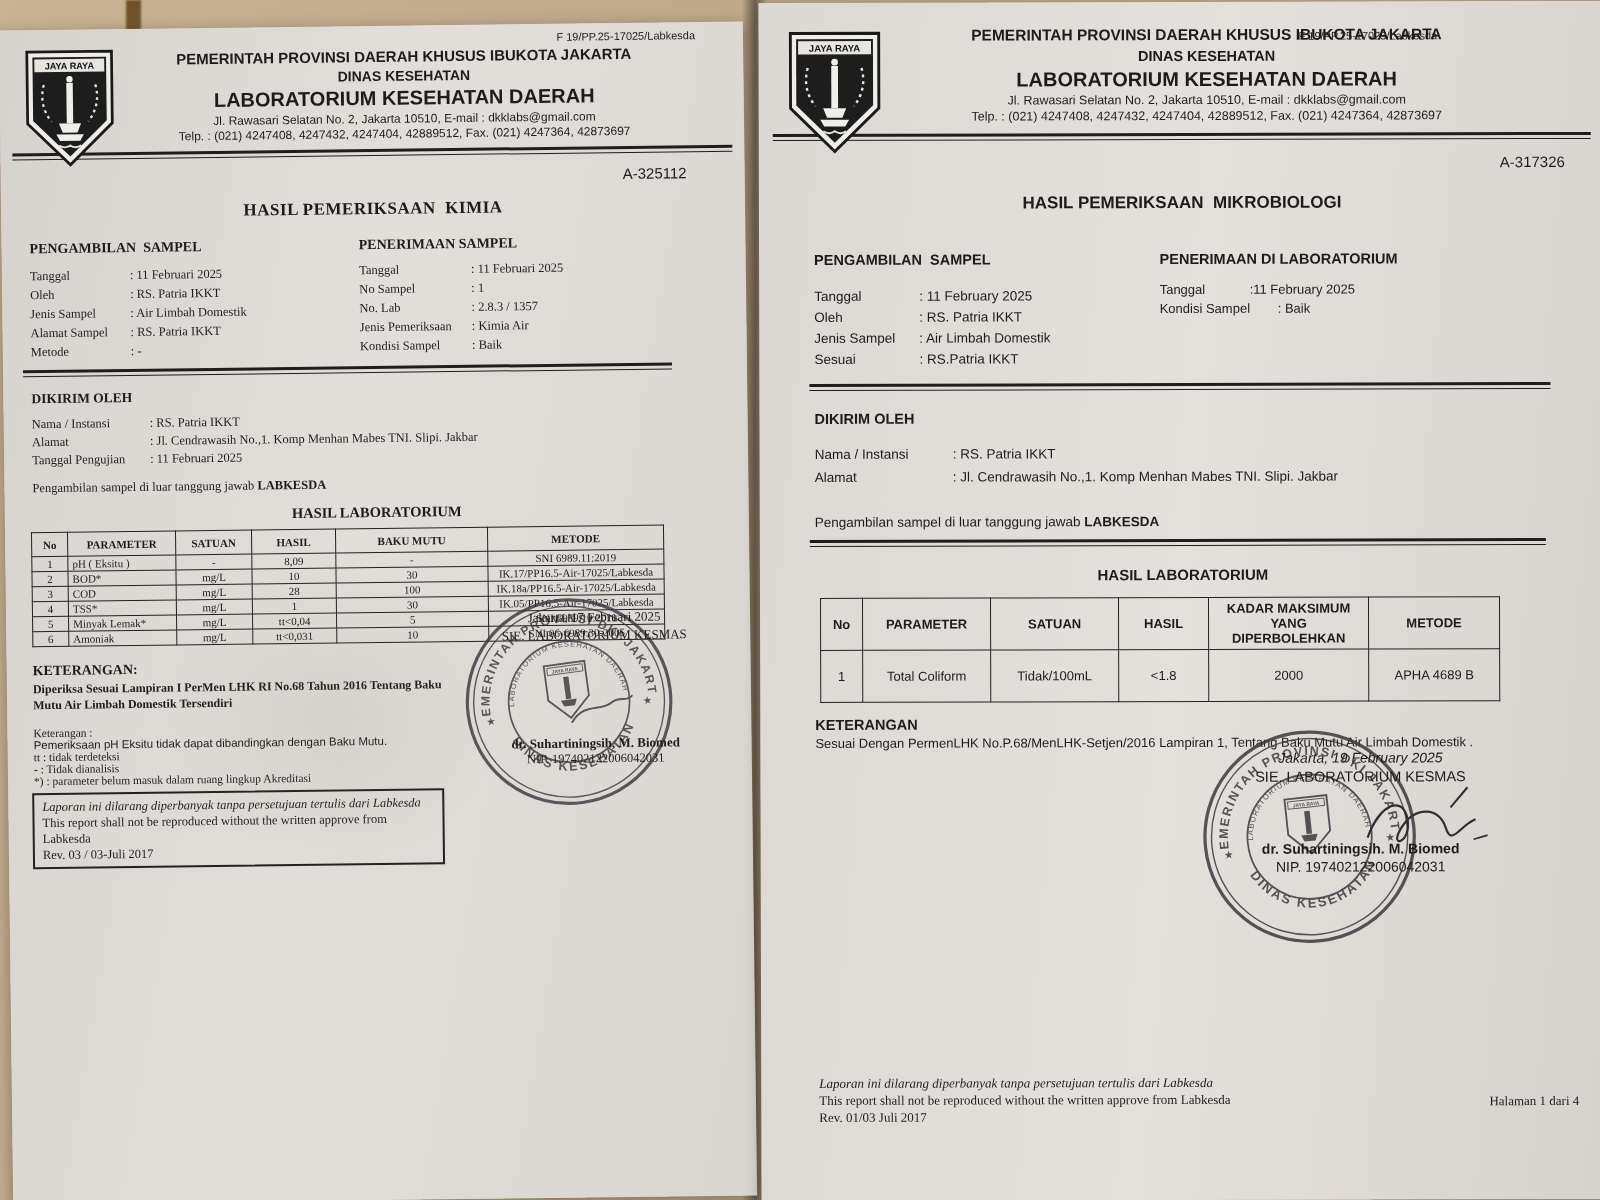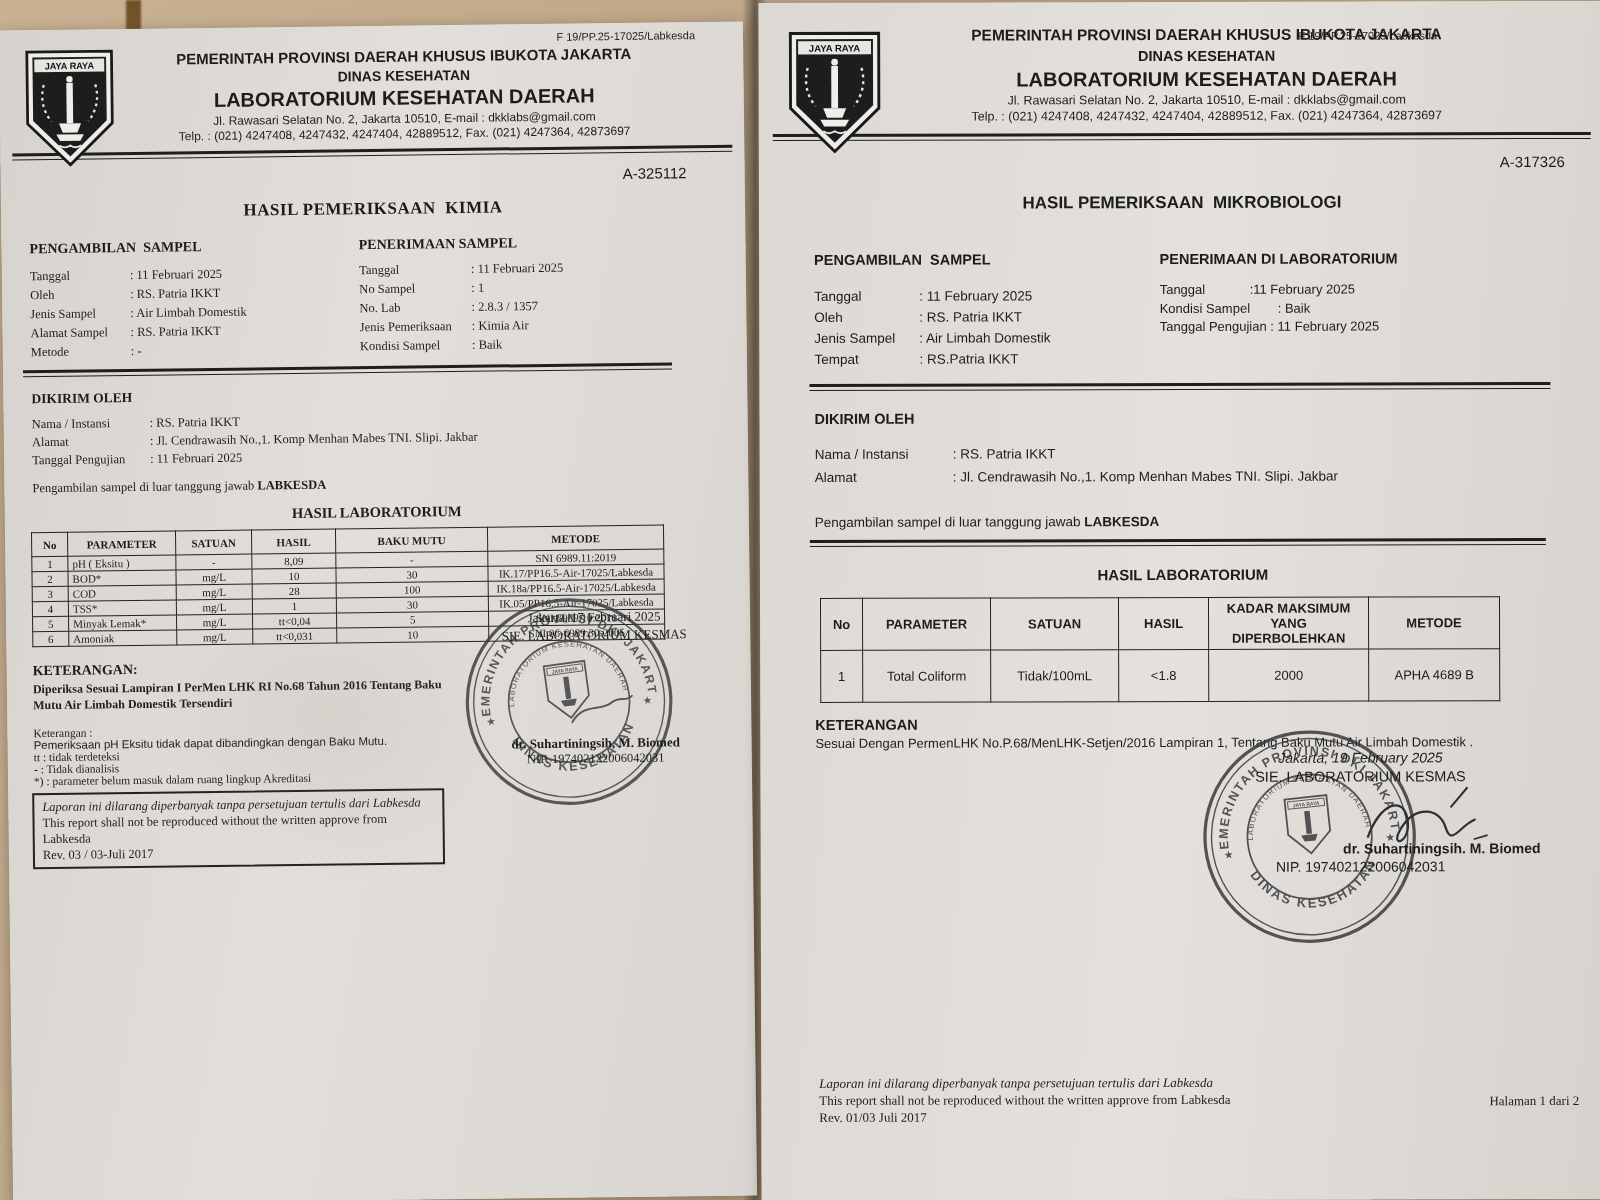--- a/index.html
+++ b/index.html
@@ -304,37 +304,36 @@
           </div>
         <div class="fr">
             <span>Oleh</span>
             <span>: RS. Patria IKKT</span>
           </div>
         <div class="fr">
             <span>Jenis Sampel</span>
             <span>: Air Limbah Domestik</span>
           </div>
         <div class="fr">
-            <span>Tempat</span>
+            <span>Sesuai</span>
             <span>: RS.Patria IKKT</span>
           </div>
       </div>
     </div>
     <div style="width:54%;">
       <div class="sechead" style="font-size:14.5px;">PENERIMAAN DI LABORATORIUM</div>
       <div style="margin-top:14px;font-size:13px;line-height:18.5px;--lw:130px;">
         <div class="fr" style="--lw:90px;">
             <span>Tanggal</span>
             <span>:11 February 2025</span>
           </div>
         <div class="fr" style="--lw:118px;">
             <span>Kondisi Sampel</span>
             <span>: Baik</span>
           </div>
-        <div><span>Tanggal Pengujian</span> <span>: 11 February 2025</span></div>
       </div>
     </div>
   </div>
 
   <div class="rule2" style="margin:14px 55px 0 50px;"></div>
 
   <div style="margin:20px 40px 0 55px;">
     <div class="sechead" style="font-size:14.5px;">DIKIRIM OLEH</div>
     <div style="margin-top:16px;font-size:13.5px;line-height:23px;--lw:138px;">
       <div class="fr">
@@ -413,23 +412,23 @@
       </g>
     </svg>
     <svg class="stampwrap" style="left:175px;top:28px;" width="140" height="90" viewBox="0 0 140 90">
       <path d="M12,60 C25,25 48,18 52,42 C56,66 32,72 46,50 C60,28 84,30 90,50 C96,70 104,48 120,42" stroke="#2e2e34" stroke-width="2.2" fill="none"></path>
       <path d="M112,10 L95,30" stroke="#2e2e34" stroke-width="2" fill="none"></path>
       <path d="M118,62 L132,58" stroke="#2e2e34" stroke-width="1.8" fill="none"></path>
     </svg>
     <div style="position:relative;font-style:italic;">Jakarta, 19 February 2025</div>
     <div style="position:relative;margin-top:3px;font-size:14.5px;">SIE. LABORATORIUM KESMAS</div>
     <div style="height:56px;"></div>
-    <div class="b" style="position:relative;text-align:right;">dr. Suhartiningsih. M. Biomed</div>
+    <div class="b" style="position:relative;">dr. Suhartiningsih. M. Biomed</div>
     <div style="position:relative;margin-top:2px;">NIP. 197402122006042031</div>
   </div>
 
   <div class="serif" style="position:absolute;left:58px;top:1072px;font-size:13px;line-height:17px;">
     <div style="font-style:italic;">Laporan ini dilarang diperbanyak tanpa persetujuan tertulis dari  Labkesda</div>
     <div>This report shall not be reproduced without the written approve from Labkesda</div>
     <div>Rev. 01/03 Juli 2017</div>
   </div>
-  <div class="serif" style="position:absolute;right:28px;top:1092px;font-size:13px;">Halaman 1 dari 2</div>
+  <div class="serif" style="position:absolute;right:28px;top:1092px;font-size:13px;">Halaman 1 dari 4</div>
 </div>
 
 </body></html>

